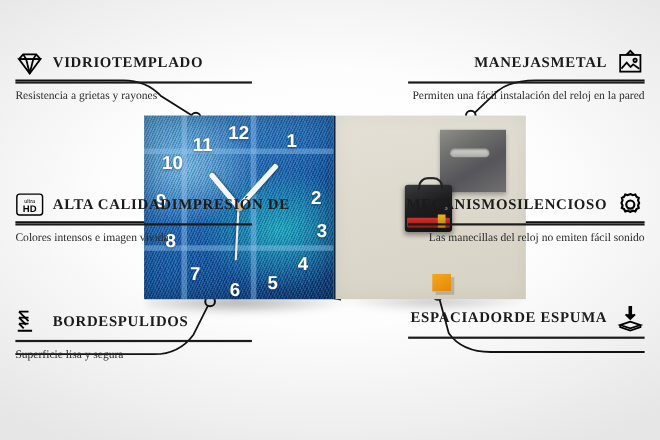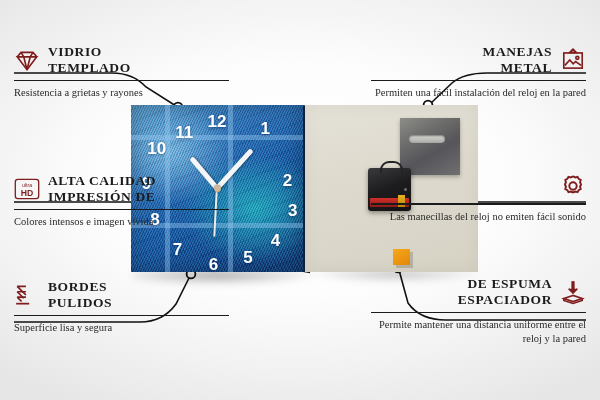--- a/index.html
+++ b/index.html
@@ -55,28 +55,28 @@
   .mv-batt:after{content:"";position:absolute;right:4px;top:-3px;width:7px;height:12px;
       background:linear-gradient(180deg,#e8b321,#b8860d);}
   .mv-dot{position:absolute;right:4px;top:20px;width:3px;height:3px;border-radius:50%;background:#6c6c70;}
   .foam{position:absolute;left:393px;top:249px;width:17px;height:16px;
       background:linear-gradient(150deg,#f7a81b,#e2870a);box-shadow:3px 3px 0 rgba(0,0,0,.16);}
 
   
   .feat{position:absolute;width:215px;}
   .feat .head{display:flex;align-items:center;gap:8px;}
   .feat.right .head{flex-direction:row;justify-content:flex-end;}
-  .titles{display:flex;flex-direction:column;}
+  .titles{display:flex;flex-direction:row;}
   .t-line{font-size:13.5px;font-weight:700;letter-spacing:.6px;color:#1b1b1b;line-height:1.18;
           text-transform:uppercase;white-space:nowrap;}
   .feat.right .t-line{text-align:right;}
   .rule{height:1.6px;background:#1b1b1b;margin:4px 0 5px 0;}
   .desc{font-size:10.5px;color:#2a2a2a;line-height:1.32;}
   .feat.right .desc{text-align:right;}
-  .ico{width:26px;height:26px;flex:0 0 26px;color:#7f1d1d;}
+  .ico{width:26px;height:26px;flex:0 0 26px;color:#000000;}
   .ico svg{display:block;width:26px;height:26px;}
 
   #f1{left:14px;top:44px;}
   #f2{left:14px;top:173px;}
   #f3{left:14px;top:279px;}
   #f4{right:14px;top:44px;}
   #f5{right:14px;top:173px;}
   #f6{right:14px;top:276px;}
   .feat.right{width:215px;}
 
@@ -218,43 +218,46 @@
           <path d="M4.5 17l4.5-5 3.2 3.6 2.2-2.2 5.1 3.6"></path>
         </svg>
       </span>
     </div>
     <div class="rule"></div>
     <div class="desc">Permiten una fácil instalación del reloj en la pared</div>
   </div>
 
   <div class="feat right" id="f5">
     <div class="head">
+      <div class="titles">
+        <span class="t-line">MECANISMO</span>
+        <span class="t-line">SILENCIOSO</span>
+      </div>
       <span class="ico">
         <svg viewBox="0 0 24 24" fill="none" stroke="currentColor" stroke-width="1.8">
           <path d="M12 3.2l2.2.9 2-.6 1 1.9 1.9 1-.6 2 .9 2.2-.9 2.2.6 2-1.9 1-1 1.9-2-.6-2.2.9-2.2-.9-2 .6-1-1.9-1.9-1 .6-2-.9-2.2.9-2.2-.6-2 1.9-1 1-1.9 2 .6z"></path>
           <circle cx="12" cy="12" r="3.4"></circle>
         </svg>
       </span>
     </div>
     <div class="rule"></div>
     <div class="desc">Las manecillas del reloj no emiten fácil sonido</div>
   </div>
 
   <div class="feat right" id="f6">
     <div class="head">
       <div class="titles">
+        <span class="t-line">ESPACIADOR</span>
         <span class="t-line">DE ESPUMA</span>
-        <span class="t-line">ESPACIADOR</span>
       </div>
       <span class="ico">
         <svg viewBox="0 0 24 24" fill="none" stroke="currentColor" stroke-width="1.5">
           <path d="M12 2v8" stroke-width="3"></path>
           <path d="M8 9l4 4 4-4" fill="currentColor"></path>
           <path d="M12 15.2L3.5 18 12 20.8 20.5 18z"></path>
           <path d="M3.5 18v1.8L12 22.6l8.5-2.8V18"></path>
         </svg>
       </span>
     </div>
     <div class="rule"></div>
-    <div class="desc">Permite mantener una distancia uniforme entre el reloj y la pared</div>
   </div>
 
 </div>
 
 </body></html>

